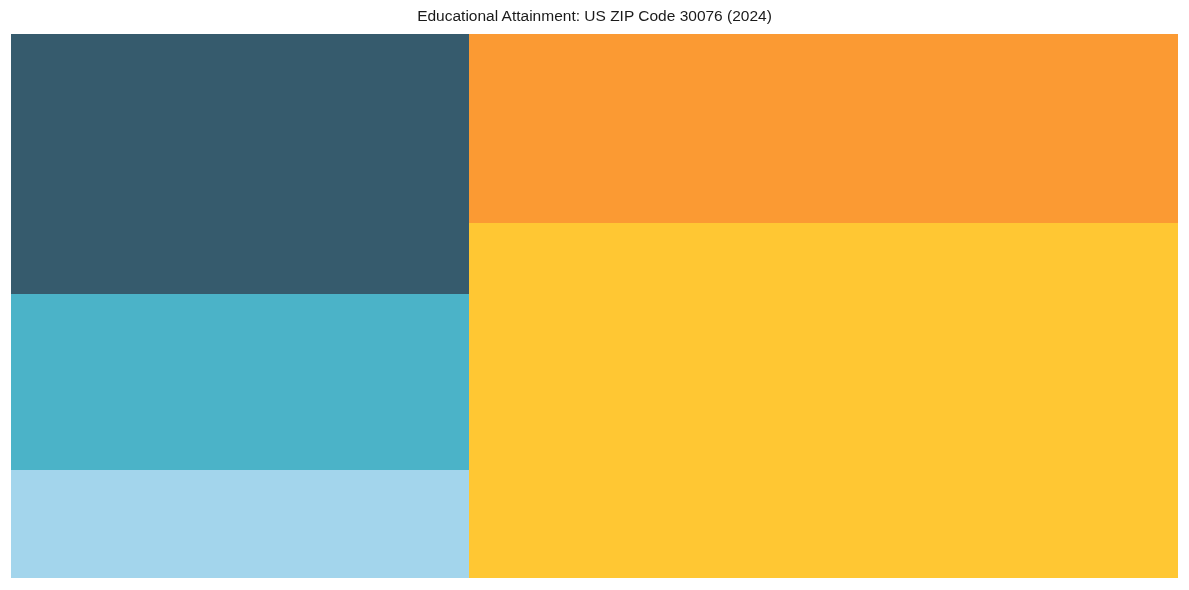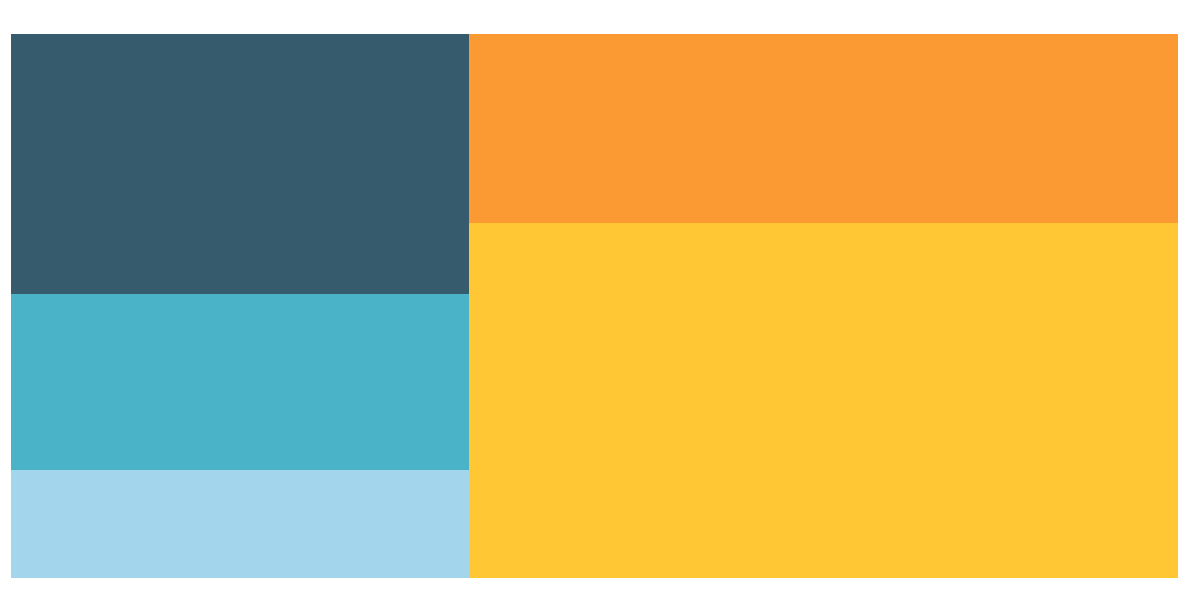--- a/index.html
+++ b/index.html
@@ -42,20 +42,21 @@
     position: absolute;
     box-sizing: border-box;
     overflow: hidden;
   }
 </style>
 </head>
 <body>
 
 <div id="figure">
 
+  <div id="chart-title">Educational Attainment: US ZIP Code 30076 (2024)</div>
 
   <div id="treemap">
       <div class="tile" style="left: 39.25%; top: 34.74%; width: 60.75%; height: 65.26%; background: rgb(255, 199, 51);"></div>
       <div class="tile" style="left: 39.25%; top: 0%; width: 60.75%; height: 34.74%; background: rgb(251, 154, 51);"></div>
       <div class="tile" style="left: 0%; top: 0%; width: 39.25%; height: 47.79%; background: rgb(54, 91, 109);"></div>
       <div class="tile" style="left: 0%; top: 47.79%; width: 39.25%; height: 32.35%; background: rgb(75, 179, 200);"></div>
       <div class="tile" style="left: 0%; top: 80.15%; width: 39.25%; height: 19.85%; background: rgb(163, 213, 236);"></div>
     </div>
 
 </div>

